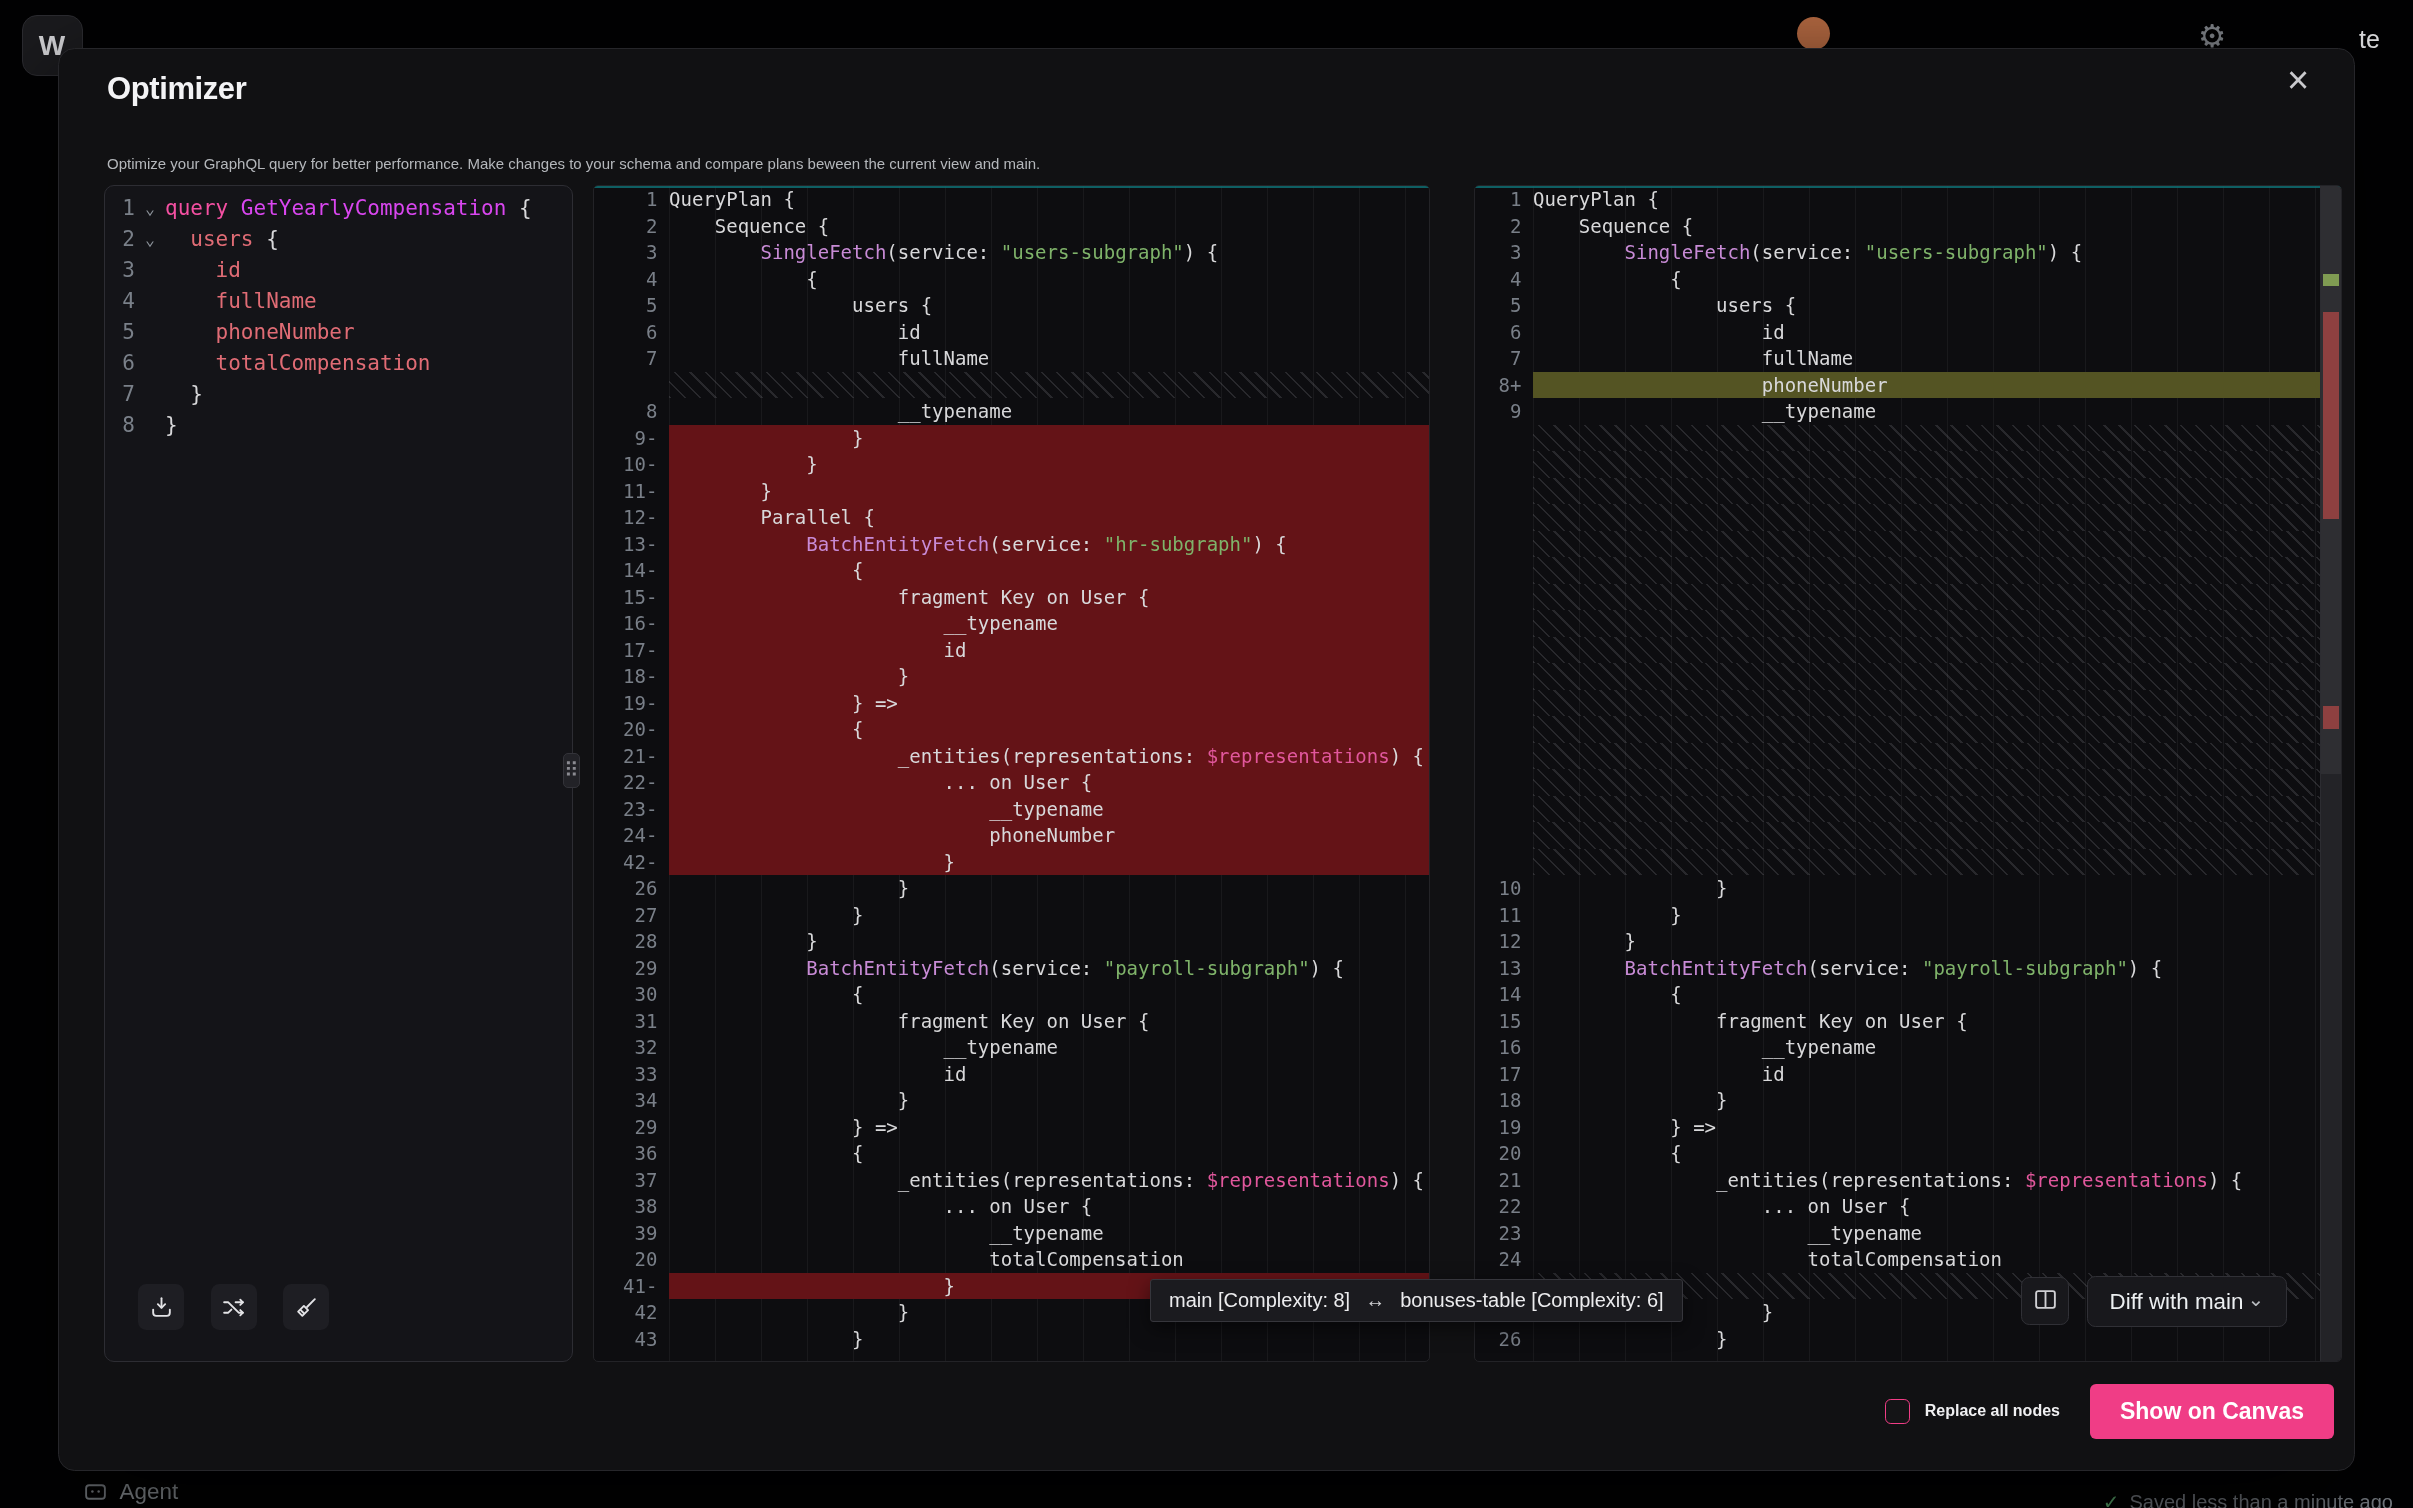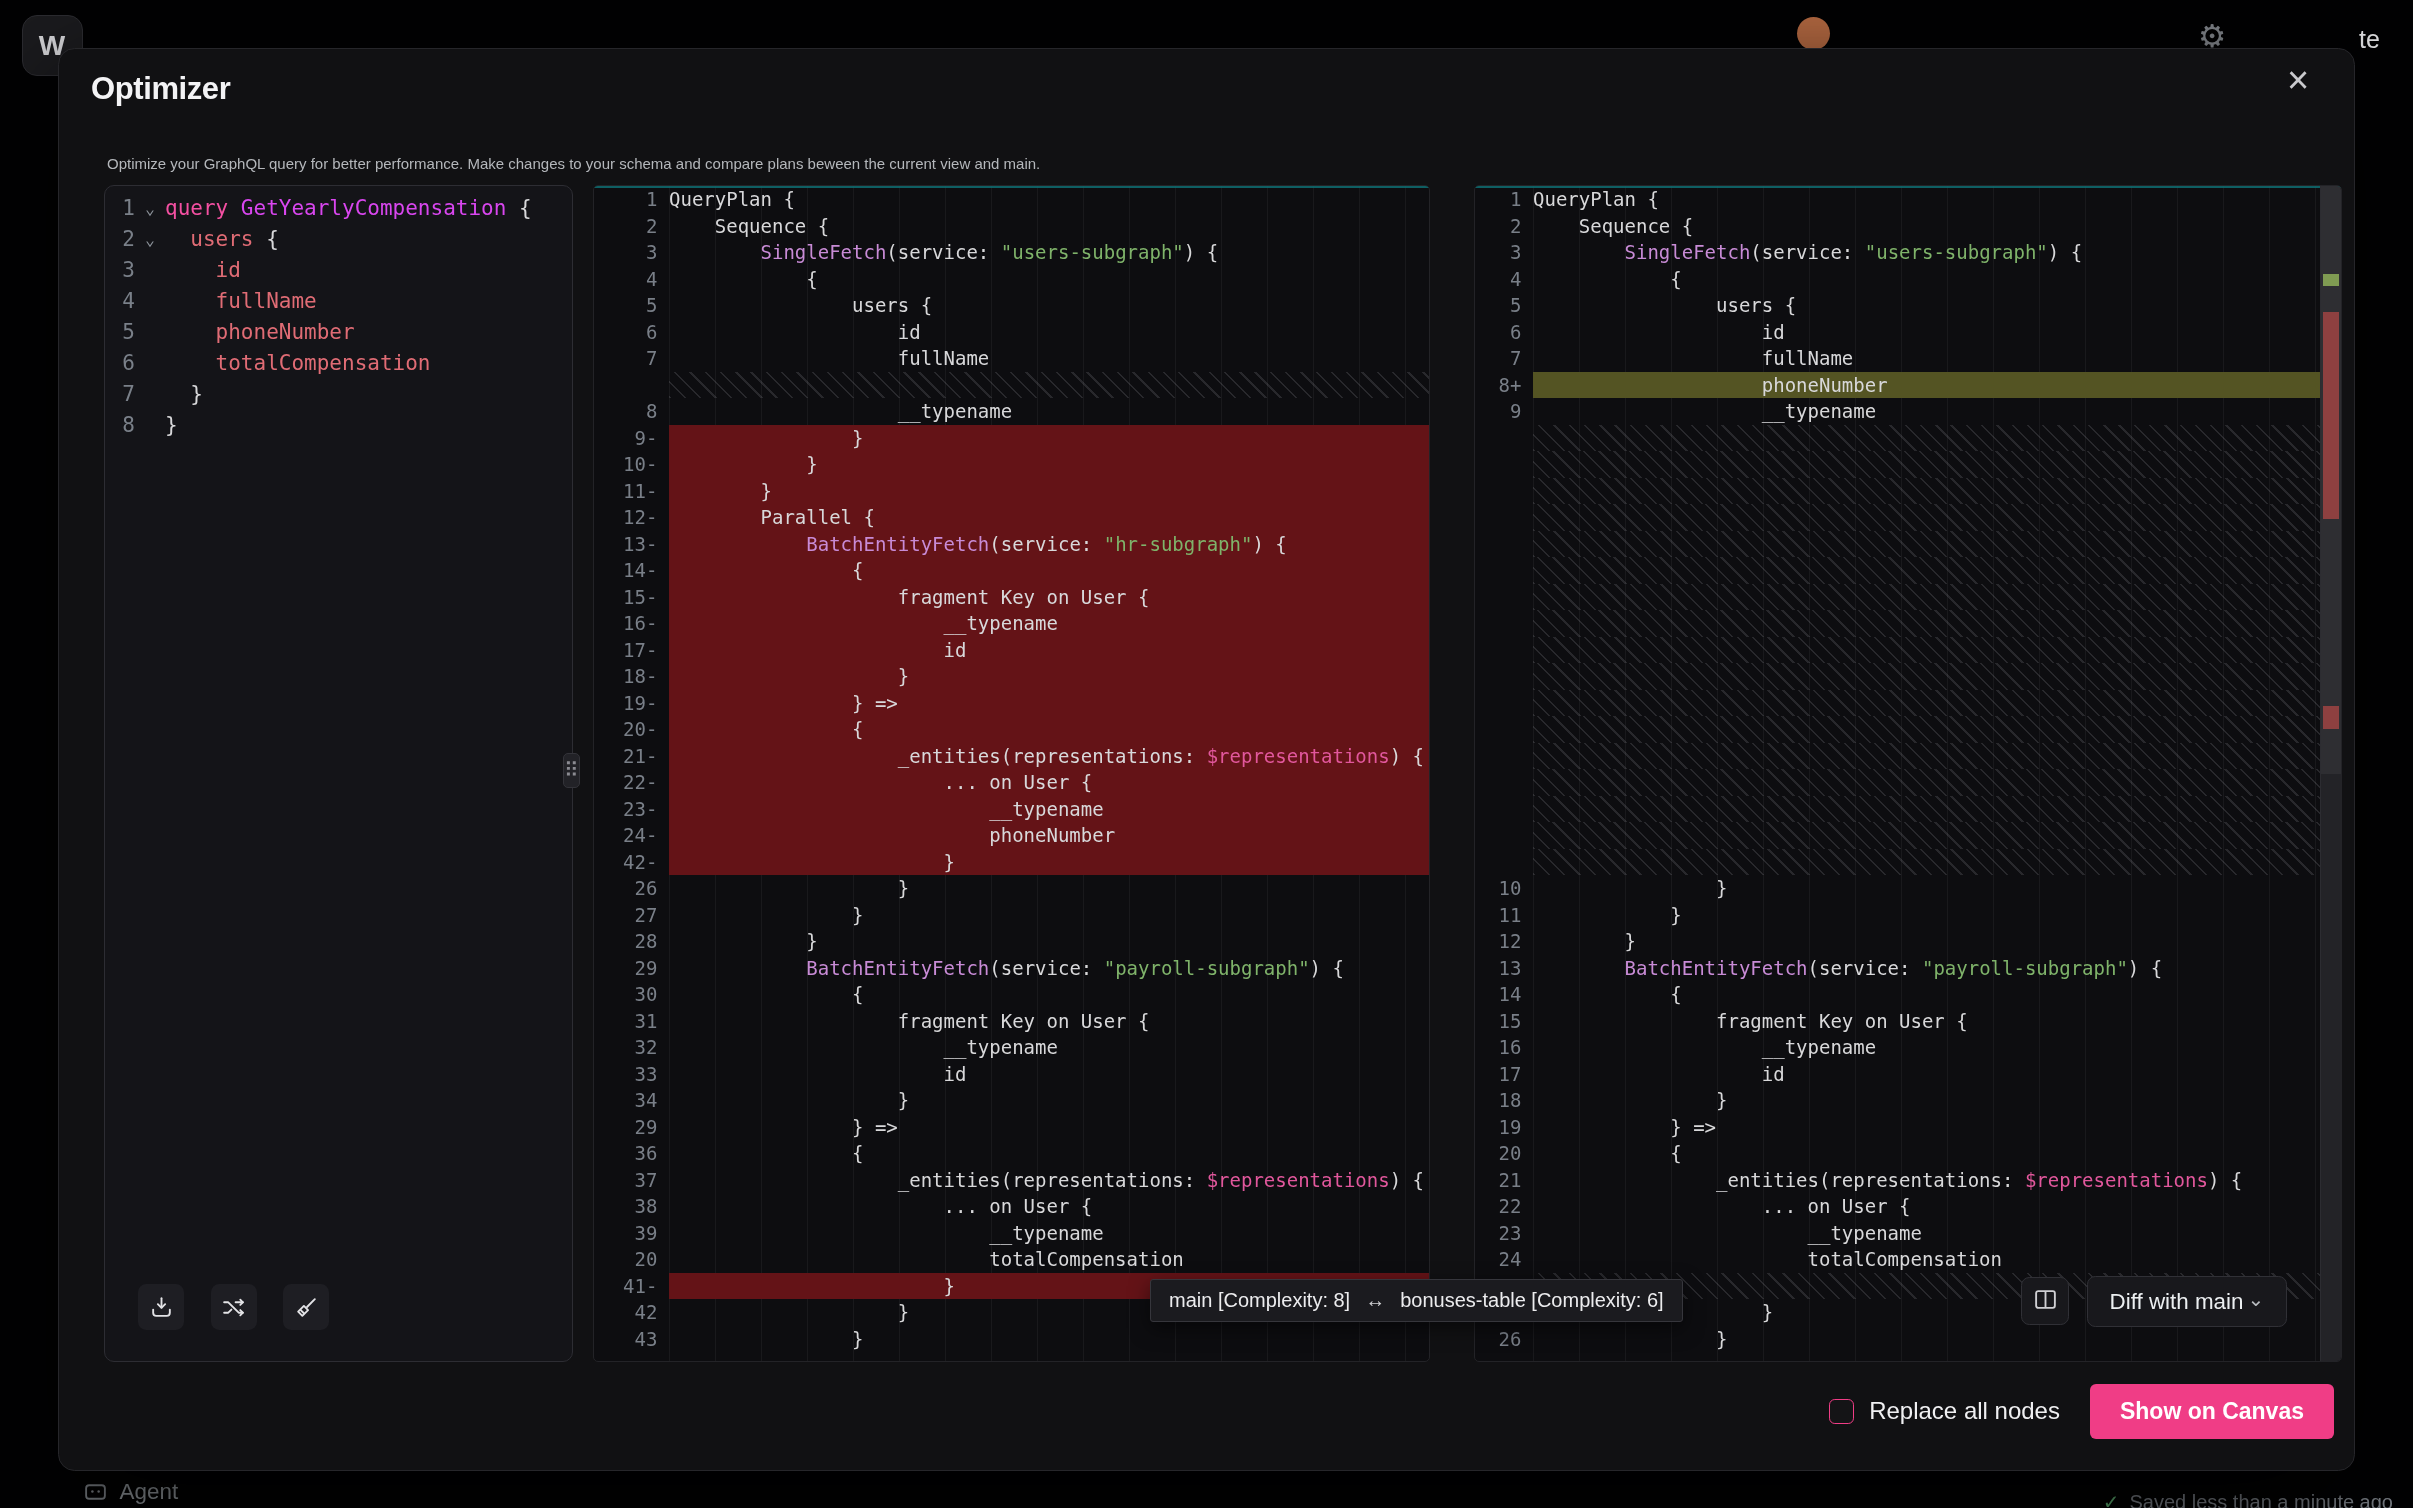--- a/index.html
+++ b/index.html
@@ -14,21 +14,21 @@
   .bg-gear { position:absolute; left:2198px; top:18px; font-size:31.5px; color:#84888e; }
   .bg-partial-btn { position:absolute; left:2359px; top:25px; font-size:25px; color:#e6e6e8; }
   .bg-agent { position:absolute; left:83px; top:1479px; display:flex; align-items:center; gap:11.6px; color:#9aa0a5; font-size:22.4px; }
   .bg-agent svg { display:block; }
   .bg-saved { position:absolute; right:20px; top:1490px; display:flex; align-items:center; gap:10px; font-size:20px; color:#7e838a; }
   .bg-saved .chk { color:#5fb072; }
 
   
   .modal { position:absolute; left:58px; top:48px; width:2297px; height:1423px; background:#111113;
            border:0.8px solid #26262a; border-radius:16.6px; box-shadow:0 33px 116px rgba(0,0,0,.8); z-index:10; }
-  .modal-title { position:absolute; left:32px; top:21.5px; font-size:31px; font-weight:700; color:#f3f3f5; letter-spacing:-0.4px; }
+  .modal-title { position:absolute; left:48px; top:21.5px; font-size:31px; font-weight:700; color:#f3f3f5; letter-spacing:-0.4px; }
   .modal-subtitle { position:absolute; left:48px; top:71px; font-size:15px; color:#b4b7bb;margin-top:35px; }
   .modal-close { position:absolute; right:33px; top:8.3px; width:46px; height:46px; display:flex; align-items:center;
                  justify-content:center; font-size:38px; color:#c9c9cd; cursor:pointer; }
 
   
   .panel { position:absolute; top:136px; height:1177px; overflow:hidden; }
   .query-panel { left:45px; width:469px; background:#141418; border:0.8px solid #2d2d33; border-radius:10px; }
   .plan-panel { background:#0d0d10; border:0.8px solid #232327; border-radius:5px; }
   .plan-left { left:534px; width:837px; }
   .plan-right { left:1415px; width:868px; }
@@ -94,21 +94,21 @@
   .view-toggle { position:absolute; left:1962px; top:1228px; width:48px; height:48px; border-radius:8.3px; background:#18181c;
                  border:0.8px solid #303036; display:flex; align-items:center; justify-content:center; z-index:25; cursor:pointer; }
   .diff-dropdown { position:absolute; left:2028px; top:1227px; height:51px; padding:0 21.5px; border-radius:8.3px; background:#18181c;
                    border:0.8px solid #303036; display:flex; align-items:center; gap:4px; font-size:22.4px; color:#eceff1;
                    z-index:25; cursor:pointer; white-space:nowrap; }
   .diff-dropdown .chev { font-size:20px; color:#b9bcc0; margin-top:-5px; }
 
   
   .footer { position:absolute; right:20px; top:1333px; height:58px; display:flex; align-items:center; gap:15px; z-index:8; }
   .checkbox { width:25px; height:25px; border:1.7px solid var(--accent); border-radius:5.8px; background:#141416; cursor:pointer; }
-  .footer-label { font-size:24px; color:#f0f0f2; }
+  .footer-label { font-size:16px; color:#f0f0f2;font-weight:bold; }
   .primary-btn { margin-left:15px; height:55px; padding:0 30px; border-radius:6px; background:var(--accent); color:#ffffff;
                  font-size:23px; font-weight:600; display:flex; align-items:center; cursor:pointer; font-family:"Liberation Sans", sans-serif; border:none; }
 </style>
 </head>
 <body>
 
 <div class="bg-logo">W</div>
 <div class="bg-avatar"></div>
 <div class="bg-gear">⚙</div>
 <div class="bg-partial-btn">te</div>

